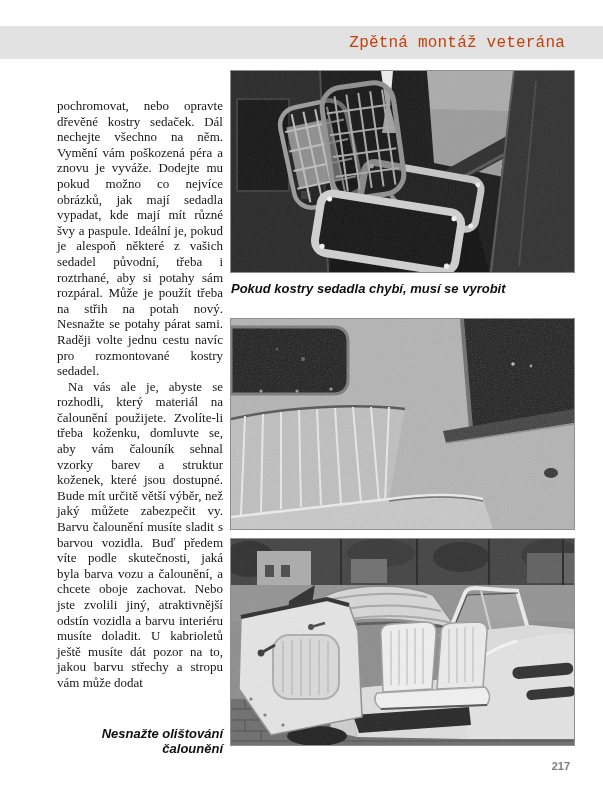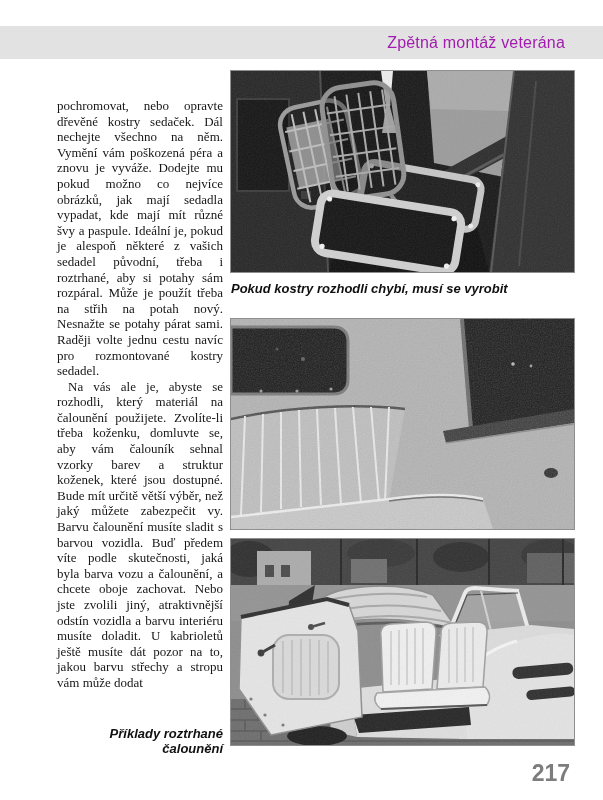--- a/index.html
+++ b/index.html
@@ -7,22 +7,22 @@
     position:relative; width:603px; height:800px; background:#ffffff;
     overflow:hidden; font-family:"Liberation Serif", serif;
   }
   .header-bar {
     position:absolute; left:0; top:26px; width:603px; height:33px;
     background:#e2e2e2; box-sizing:border-box;
     display:flex; align-items:center; justify-content:flex-end;
     padding-right:38px;
   }
   .header-title {
-    font-family:Liberation Sans, sans-serif; font-size:16px;
-    color:#a21caf; letter-spacing:0.2px;
+    font-family:Liberation Mono, monospace; font-size:16px;
+    color:#c2410c; letter-spacing:0.2px;
   }
   .text-col {
     position:absolute; left:57px; top:66px; width:166px;
     font-size:13px; line-height:15.6px; text-align:justify;
     color:#161616; hyphens:auto;margin-top:32px; -webkit-hyphens:auto;
   }
   .text-col p { margin:0; }
   .text-col p.indented { text-indent:11px; }
   .caption {
     font-family:"Liberation Sans", sans-serif; font-style:italic;
@@ -34,21 +34,21 @@
     position:absolute; left:230px; width:345px; box-sizing:border-box;
     border:1px solid #8f8f8f; background:#222; overflow:hidden;
   }
   .photo svg { display:block; width:100%; height:100%; }
   .photo-1 { top:70px;  height:203px; }
   .photo-2 { top:318px; height:212px; }
   .photo-3 { top:538px; height:208px; }
   .page-number {
     position:absolute; right:33px; top:760px;
     font-family:"Liberation Sans", sans-serif; font-weight:bold;
-    font-size:23px; color:#7d7d7d;
+    font-size:11px; color:#7d7d7d;
   }
 </style>
 </head>
 <body>
 
 <div class="page">
 
   <div class="header-bar">
     <span class="header-title">Zpětná montáž veterána</span>
   </div>
@@ -122,21 +122,21 @@
           <circle cx="94" cy="138" r="2.6" fill="#f2f2f2"></circle>
             <circle cx="220" cy="138" r="2.6" fill="#f2f2f2"></circle>
           <circle cx="94" cy="186" r="2.6" fill="#f2f2f2"></circle>
             <circle cx="220" cy="186" r="2.6" fill="#f2f2f2"></circle>
         </g>
       </g>
       <rect width="343" height="201" filter="url(#g1)" opacity="0.14"></rect>
     </svg>
   </div>
 
-  <div class="caption caption-photo1">Pokud kostry rozhodli chybí, musí se vyrobit</div>
+  <div class="caption caption-photo1">Pokud kostry sedadla chybí, musí se vyrobit</div>
 
   <div class="photo photo-2">
     <svg viewBox="0 0 343 210" preserveAspectRatio="none">
       <defs>
         <filter id="g2">
             <feTurbulence type="fractalNoise" baseFrequency="0.85" numOctaves="2" stitchTiles="stitch"></feTurbulence>
             <feColorMatrix type="saturate" values="0"></feColorMatrix>
           </filter>
       </defs>
       <rect width="343" height="210" fill="#b3b3b3"></rect>
@@ -259,17 +259,17 @@
         <circle cx="80" cy="88" r="3" fill="#4a4a4a"></circle>
         <line x1="80" y1="88" x2="94" y2="84" stroke="#4a4a4a" stroke-width="2.5"></line>
         <circle cx="20" cy="160" r="1.6" fill="#7a7a7a"></circle>
           <circle cx="34" cy="176" r="1.6" fill="#7a7a7a"></circle>
           <circle cx="52" cy="186" r="1.6" fill="#7a7a7a"></circle>
       </g>
       <rect width="343" height="206" filter="url(#g3)" opacity="0.13"></rect>
     </svg>
   </div>
 
-  <div class="caption caption-left">Příklady roztrhané čalounění</div>
+  <div class="caption caption-left">Nesnažte olištování čalounění</div>
 
   <div class="page-number">217</div>
 
 </div>
 
 </body></html>

